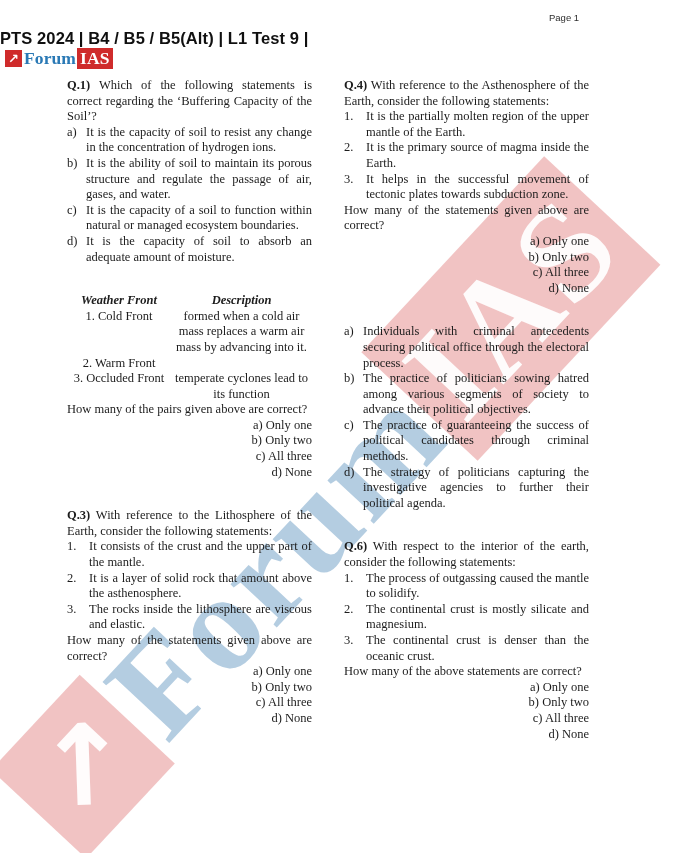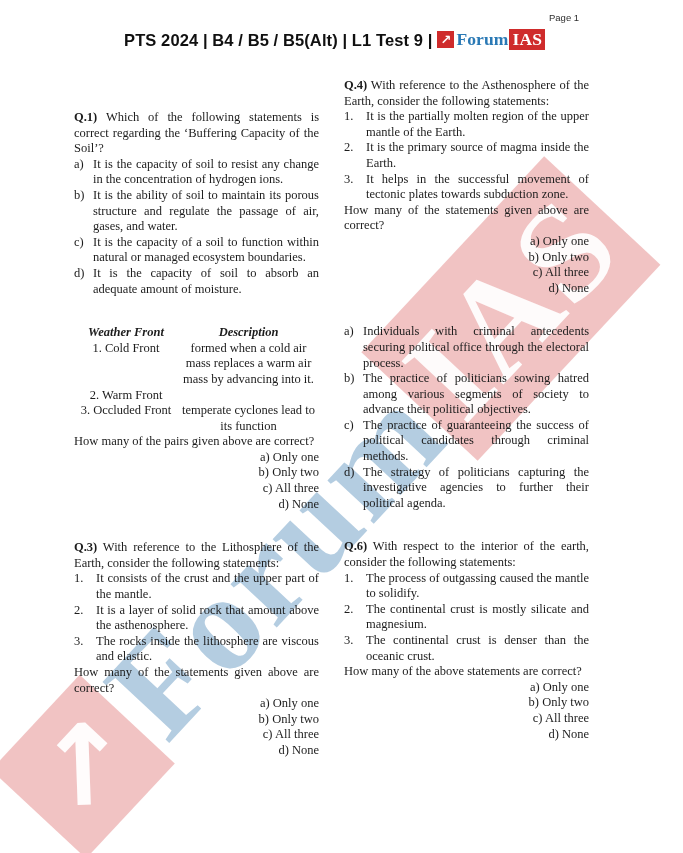--- a/index.html
+++ b/index.html
@@ -17,24 +17,25 @@
     color:var(--ink);
   }
   
   .page-num{
     position:absolute;top:12px;left:549px;
     font-family:"Liberation Sans", sans-serif;
     font-size:9.5px;color:#2e2e2e;
   }
   .header{
     position:absolute;top:29px;left:0;width:669px;
-    display:flex;justify-content:center;align-items:flex-end;
+    display:flex;justify-content:center;align-items:flex-start;
     font-family:"Liberation Sans", sans-serif;
     font-weight:bold;font-size:16.5px;color:#101010;
     letter-spacing:0.1px;
+    flex-direction:column;
   }
   .logo{display:inline-flex;align-items:center;margin-left:5px;}
   .logo-arrow{
     width:17px;height:17px;background:var(--red);
     color:#fff;display:flex;align-items:center;justify-content:center;
     font-size:13px;font-weight:bold;
     font-family:"DejaVu Sans", sans-serif;
   }
   .logo-forum{
     color:var(--blue);
@@ -76,21 +77,21 @@
     color:rgba(255,255,255,0.93);
     background:rgba(207,56,56,0.30);
     padding:0 16px;margin-left:4px;letter-spacing:2px;
   }
   
   .col{
     position:absolute;top:78px;width:245px;
     font-size:12.5px;line-height:15.6px;
     z-index:1;
   }
-  .col-left{left:74px;margin-top:32px;}
+  .col-left{left:67px;}
   .col-right{left:344px;}
   .question{margin:0 0 28px 0;}
   .stem{margin:0;text-align:justify;}
   .qnum{font-weight:bold;}
   .stmt{display:flex;}
   .stmt-label{flex:0 0 22px;}
   .stmt-text{flex:1;text-align:justify;}
   .opt-long{display:flex;}
   .opt-label{flex:0 0 19px;}
   .opt-text{flex:1;text-align:justify;}

